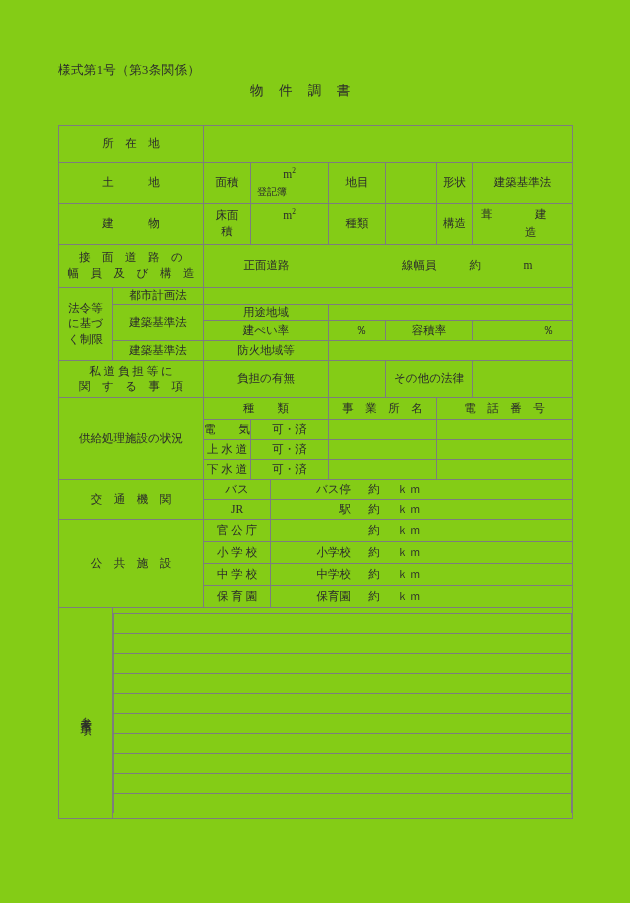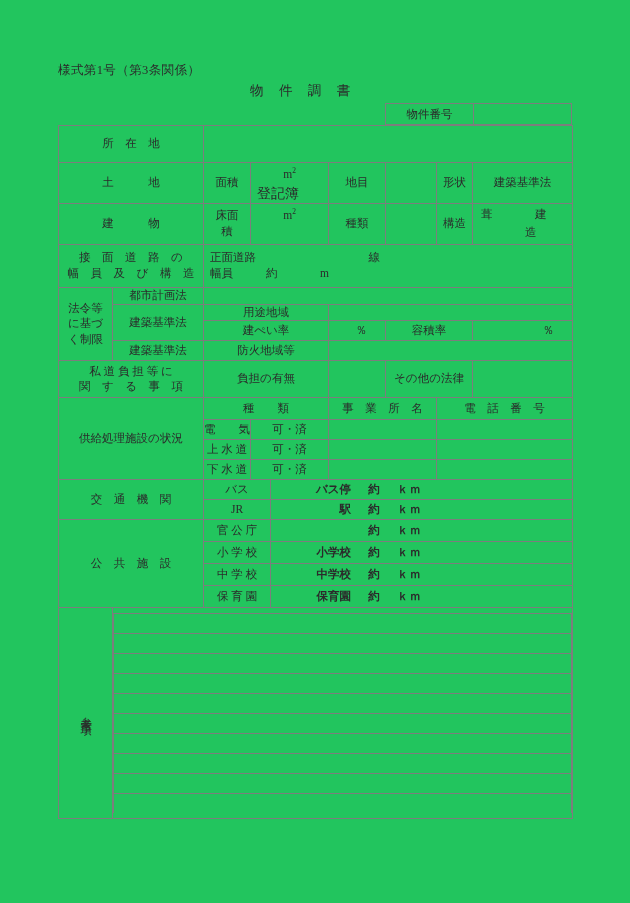--- a/index.html
+++ b/index.html
@@ -11,21 +11,21 @@
     width: 630px;
     height: 903px;
     font-family: "Liberation Serif", "DejaVu Serif", serif;
     color: #2b2b2b;
     position: relative;
     overflow: hidden;
   }
   .page {
     position: absolute;
     inset: 0;
-    background: #22c55e;
+    background: #84cc16;
   }
 
   
   .form-code {
     position: absolute;
     left: 58px;
     top: 62px;
     font-size: 12.5px;
     letter-spacing: 0.4px;
     white-space: nowrap;
@@ -83,40 +83,40 @@
   
   .c   { text-align: center; }
   .two-line { line-height: 1.5; }
 
   
   .pad-both {
     padding: 2px 6px !important;
   }
   .stack {
     display: flex;
-    flex-direction: column;
+    flex-direction: row;
     justify-content: center;
     height: 100%;
   }
   .rowline {
     display: flex;
     align-items: baseline;
     white-space: nowrap;
   }
 
   
   .area-cell {
     position: relative;
     height: 100%;
   }
   .area-top {
     position: absolute;
     left: 6px;
     top: 2px;
-    font-size: 14px;
+    font-size: 10px;
   }
   .area-unit {
     position: absolute;
     right: 32px;
     bottom: 1px;
     font-size: 11.5px;
   }
   .sup {
     font-size: 7.5px;
     vertical-align: super;
@@ -171,40 +171,35 @@
     border-collapse: collapse;
     table-layout: fixed;
   }
 
   
   .meas {
     display: flex;
     align-items: flex-end;
     white-space: nowrap;
     padding-left: 6px;
-    font-weight: bold;
   }
   .meas .name   { width: 74px; text-align: right; }
   .meas .approx { width: 46px; text-align: center; }
   .meas .km     { width: 40px; text-align: left; letter-spacing: 1px; }
 
   .pct { padding-right: 18px !important; text-align: right; }
 </style>
 </head>
 <body>
 
 <div class="page">
 
   <div class="form-code">様式第1号（第3条関係）</div>
   <div class="doc-title">物 件 調 書</div>
 
-  <div class="propno">
-    <div class="lbl">物件番号</div>
-    <div class="val"></div>
-  </div>
 
   <table class="main">
     <colgroup>
       <col style="width:54px">
       <col style="width:91px">
       <col style="width:47px">
       <col style="width:20px">
       <col style="width:58px">
       <col style="width:25px">
       <col style="width:32px">

